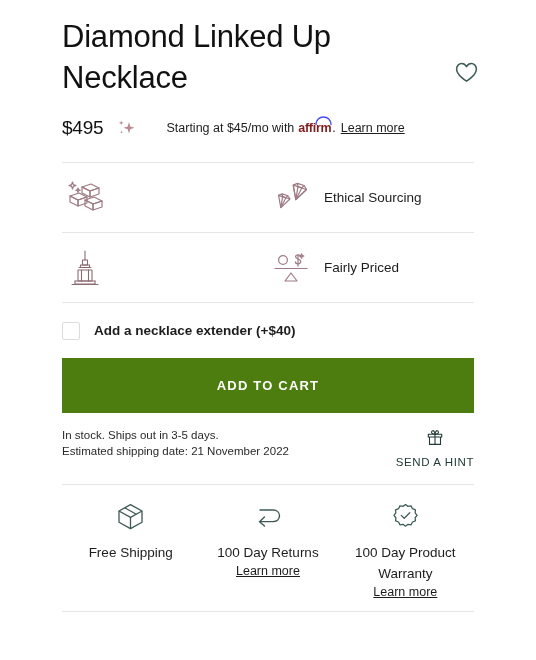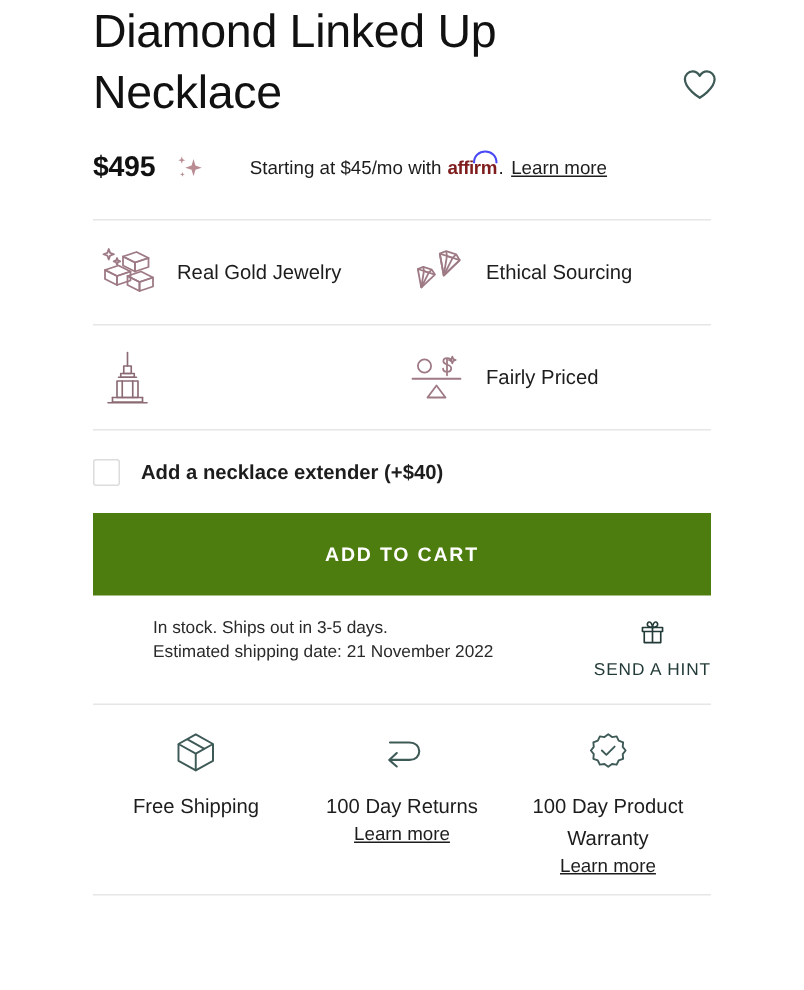--- a/index.html
+++ b/index.html
@@ -19,21 +19,21 @@
     position: relative;
     background: #ffffff;
     padding: 0 62px 0 62px;
   }
 
   
   .title-row {
     display: flex;
     align-items: flex-start;
     justify-content: space-between;
-    padding-top: 0;
+    padding-top: 16px;
   }
   .product-title {
     font-size: 31px;
     line-height: 41px;
     font-weight: 400;
     letter-spacing: -0.2px;
     color: #111111;
     max-width: 330px;
   }
   .wishlist-btn {
@@ -47,21 +47,21 @@
 
   
   .price-row {
     display: flex;
     align-items: center;
     margin-top: 17px;
     height: 26px;
   }
   .price {
     font-size: 19px;
-    font-weight: 700;
+    font-weight: 400;
     color: #111111;
     letter-spacing: -0.2px;
   }
   .sparkle-icon { margin-left: 13px; line-height: 0; }
 
   .affirm-line {
     margin-left: 28px;
     font-size: 12.5px;
     color: #1d1d1d;
     display: flex;
@@ -167,21 +167,20 @@
     font-family: "Liberation Sans", sans-serif;
   }
 
   
   .stock-row {
     display: flex;
     justify-content: space-between;
     align-items: flex-start;
     margin-top: 14px;
     padding-bottom: 16px;
-    margin-left: 40px;
   }
   .stock-text {
     font-size: 11.5px;
     line-height: 16px;
     color: #2a2a2a;
   }
   .send-hint {
     display: flex;
     align-items: center;
     gap: 6px;
@@ -285,21 +284,20 @@
             <path d="M26 12 L26 18 L35 15 L35 9 Z"></path>
             <path d="M6 17 L15 14 L23 18 L14 21 Z"></path>
             <path d="M6 17 L6 23 L14 27 L14 21 Z"></path>
             <path d="M14 21 L14 27 L23 24 L23 18 Z"></path>
             <path d="M21 21 L30 18 L38 22 L29 25 Z"></path>
             <path d="M21 21 L21 27 L29 31 L29 25 Z"></path>
             <path d="M29 25 L29 31 L38 28 L38 22 Z"></path>
           </g>
         </svg>
       </span>
-      <span class="feature-label">Real Gold Jewelry</span>
     </div>
 
     <div class="feature-cell">
       <span class="feature-icon">
         <svg width="42" height="38" viewBox="0 0 42 38" fill="none" xmlns="http://www.w3.org/2000/svg">
           <g stroke="#9e7a84" stroke-width="1.2" stroke-linejoin="round" fill="none">
             <g transform="rotate(18 28 14)">
               <path d="M21 8 L35 8 L28 21 Z"></path>
               <path d="M21 8 L24.5 5 L31.5 5 L35 8"></path>
               <path d="M24.5 5 L26 8 L28 21"></path>

